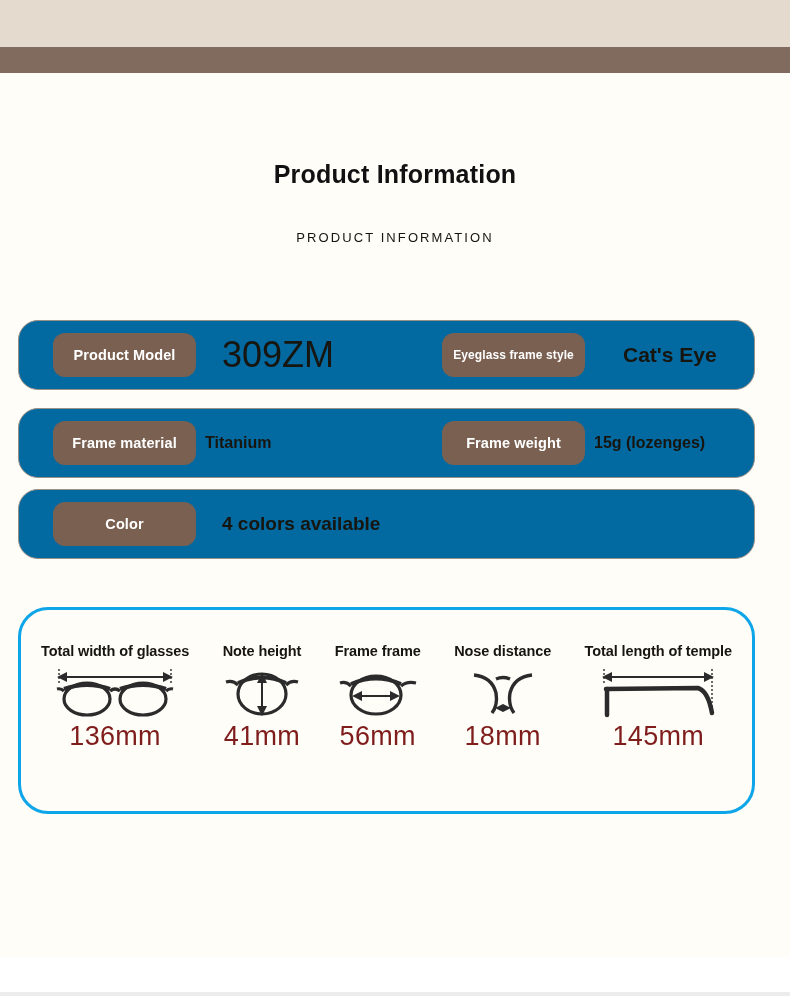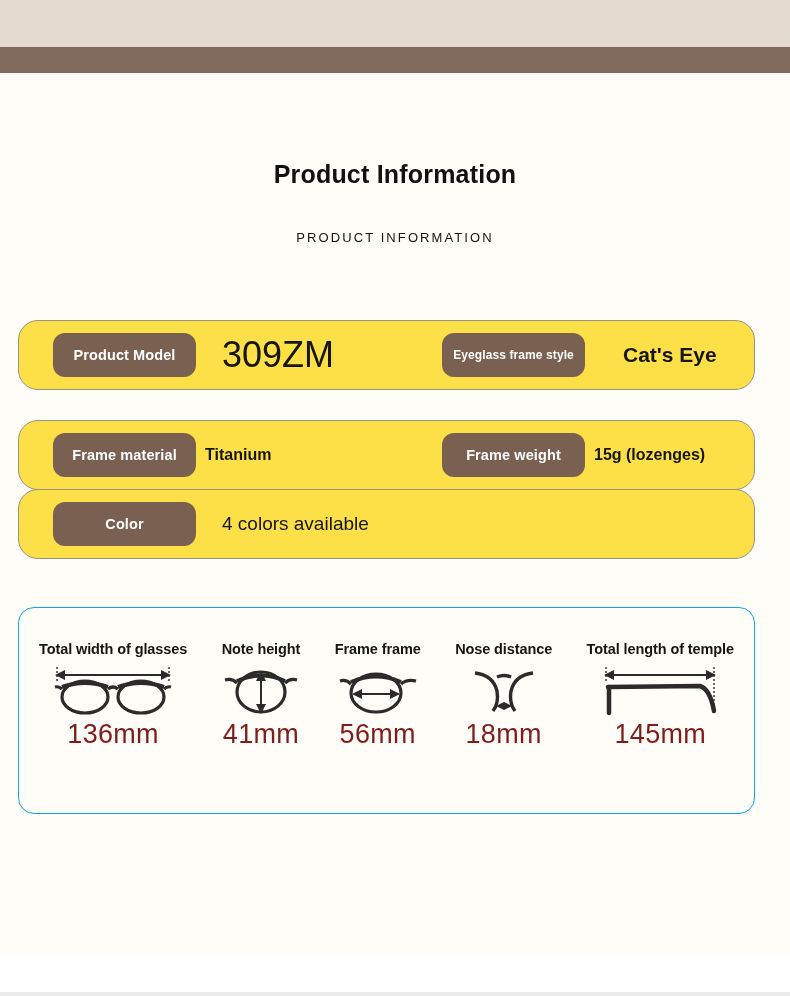--- a/index.html
+++ b/index.html
@@ -74,27 +74,27 @@
     font-weight: normal;
     color: #16140f;
     letter-spacing: 2.1px;
   }
 
   
   .spec-card {
     position: absolute;
     left: 18px;
     width: 737px;
-    background: #fde047;
+    background: #0369a1;
     border: 1px solid #9b9086;
     border-radius: 20px;
     box-sizing: border-box;
   }
   #spec-row-0 { top: 320px; height: 70px; }
-  #spec-row-1 { top: 420px; height: 70px; }
+  #spec-row-1 { top: 408px; height: 70px; }
   #spec-row-2 { top: 489px; height: 70px; }
 
   .cell {
     position: absolute;
     top: 0;
     height: 100%;
     display: flex;
     align-items: center;
   }
   .cell-left  { left: 34px; }
@@ -115,30 +115,30 @@
   }
   .pill.sm { font-size: 12px; }
   .pill.md { font-size: 14.5px; }
 
   .spec-value {
     color: #17150f;
     white-space: nowrap;
   }
   .spec-value.big    { font-size: 36px; font-weight: 400; margin-left: 26px; }
   .spec-value.normal { font-size: 16px; font-weight: bold; margin-left: 9px; }
-  .spec-value.med    { font-size: 19px; font-weight: normal; margin-left: 26px; text-align: right; }
+  .spec-value.med    { font-size: 19px; font-weight: bold; margin-left: 26px; text-align: right; }
   .spec-value.lg     { font-size: 21px; font-weight: bold; margin-left: 38px; }
 
   
   .measure-card {
     position: absolute;
     left: 18px; top: 607px;
     width: 737px; height: 207px;
-    border: 1px solid #0ea5e9;
-    border-radius: 16px;
+    border: 3px solid #0ea5e9;
+    border-radius: 30px;
     box-sizing: border-box;
     background: transparent;
   }
   .measure-grid {
     position: absolute;
     left: 0; top: 0;
     width: 100%; height: 100%;
     display: flex;
     align-items: flex-start;
     justify-content: space-between;

